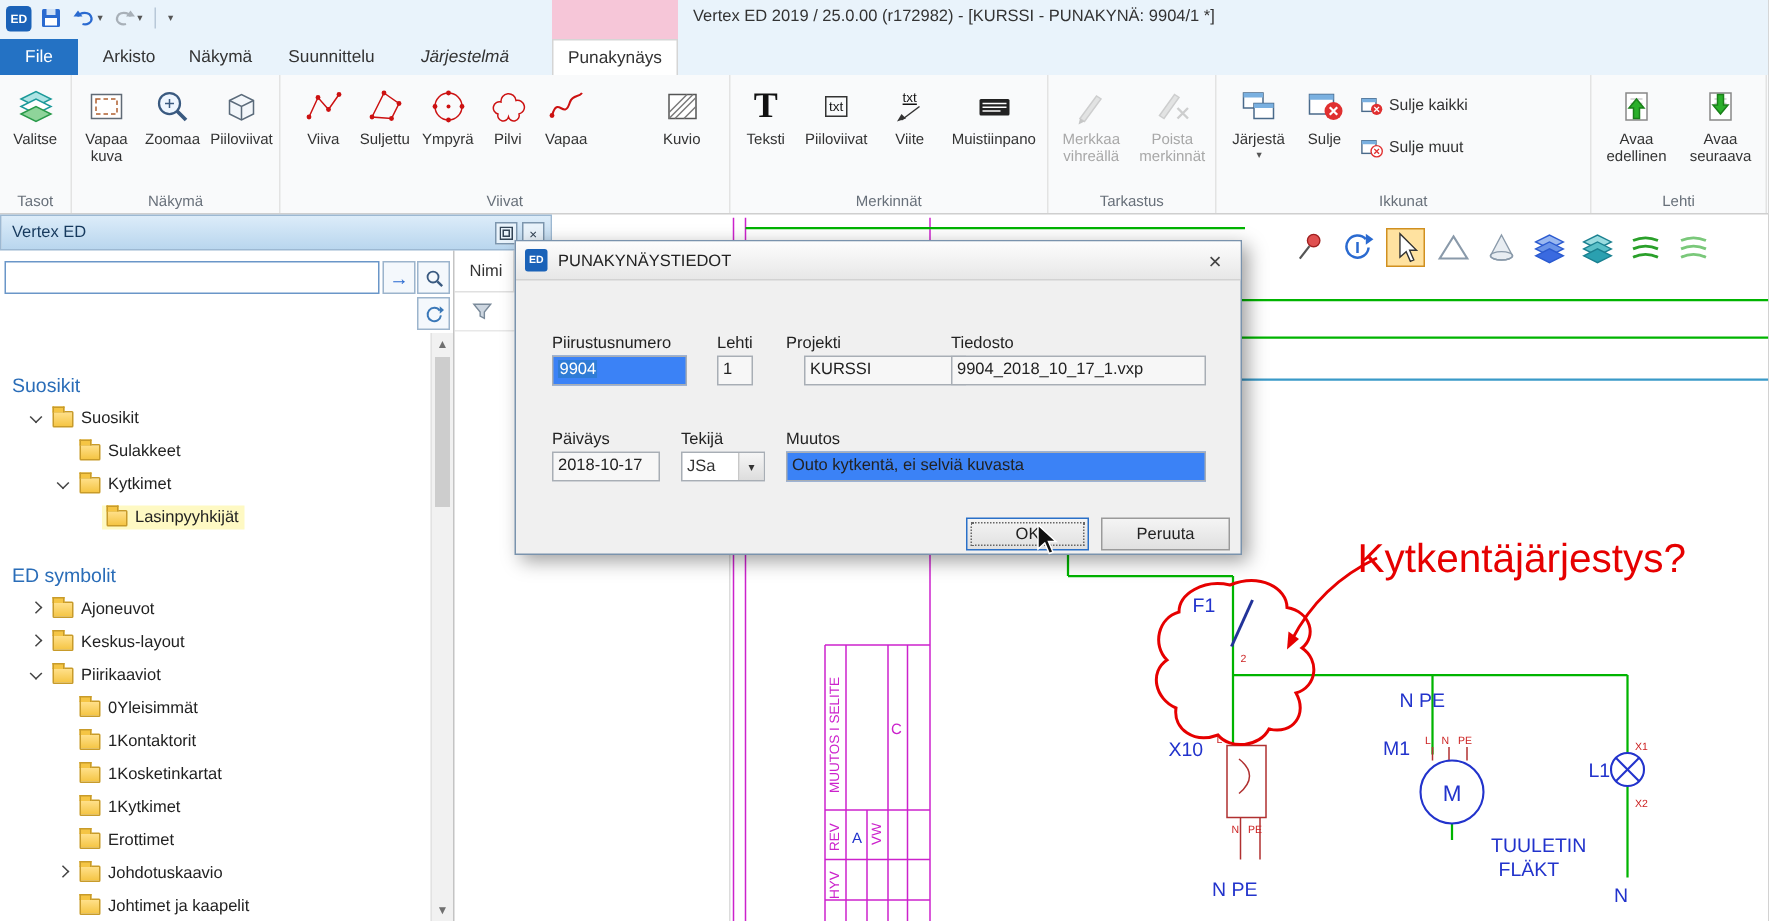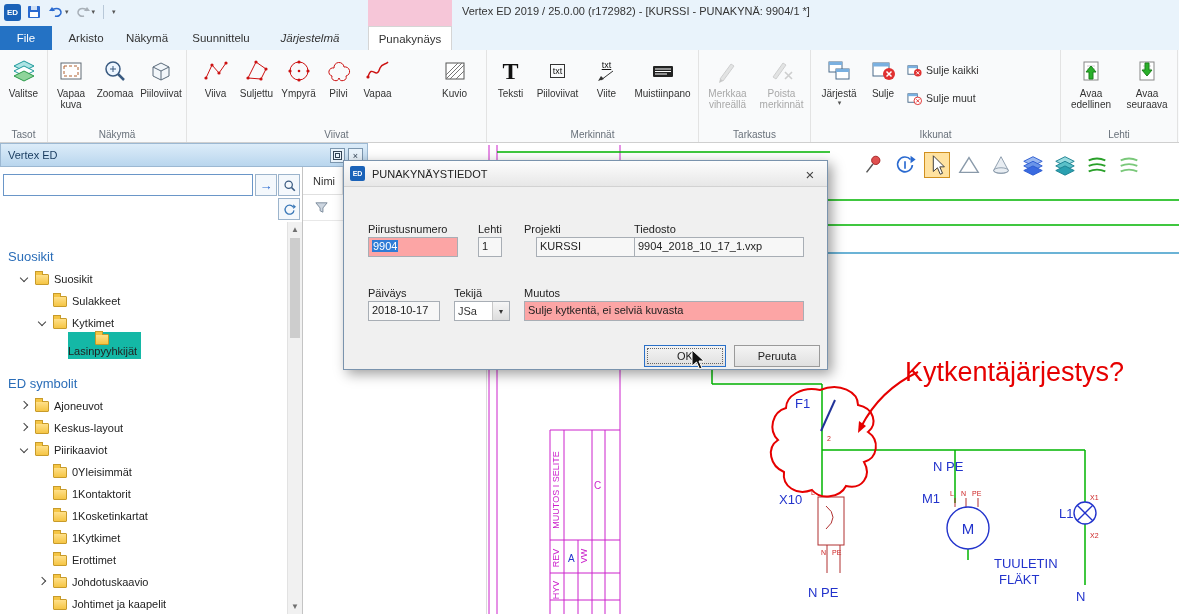--- a/index.html
+++ b/index.html
@@ -54,21 +54,21 @@
                   font-size:11px; padding:0 4px; font-family:"Liberation Sans",sans-serif; }
   .sqbtn { position:absolute; width:22px; height:22px; border:1px solid #9cb4cc; background:#f4f8fc;
            display:flex; align-items:center; justify-content:center; font-size:13px; color:#2a6ad0; }
   #btn-go { left:255px; top:7px; }
   #btn-search { left:278px; top:7px; }
   #btn-refresh { left:278px; top:31px; }
   #tree { position:absolute; left:0; top:78px; right:16px; }
   .tree-section { font-size:13px; color:#2a6db8; padding:4px 0 4px 8px; }
   .trow { display:flex; align-items:center; height:22px; font-size:11px; color:#222; cursor:default; }
   .rowbody { display:flex; align-items:center; padding:2px 4px 2px 0; }
-  .sel .rowbody { background:#14b8a6;flex-direction:column; }
+  .sel .rowbody { background:#fef9c3; }
   .chev { width:16px; height:14px; position:relative; flex:0 0 auto; }
   .chev::before { content:""; position:absolute; top:3px; left:5px; width:5px; height:5px;
                   border-right:1.4px solid #444; border-bottom:1.4px solid #444; }
   .chev.down::before { transform:rotate(45deg); }
   .chev.right::before { transform:rotate(-45deg); }
   .folder { width:14px; height:11px; background:linear-gradient(#ffe08a,#f5c544); border:1px solid #c89b2a;
             border-radius:1px; position:relative; margin:0 5px 0 3px; flex:0 0 auto; }
   .folder::before { content:""; position:absolute; top:-4px; left:-1px; width:6px; height:3px;
                     background:#f5c544; border:1px solid #c89b2a; border-bottom:none; }
   .sb { position:absolute; top:55px; right:0; width:15px; bottom:0; background:#f1f1f1; border-left:1px solid #e2e2e2; }
@@ -95,21 +95,21 @@
   #dlg-titlebar { height:26px; background:linear-gradient(#fdfdfd,#e7e7e7); border-bottom:1px solid #d2d2d2;
                   display:flex; align-items:center; }
   #dlg-titlebar .dlg-icon { width:15px; height:15px; margin-left:6px; background:#1a62b8; color:#fff;
                   font-size:7px; font-weight:bold; display:flex; align-items:center; justify-content:center; border-radius:2px; }
   #dlg-titlebar .dlg-title { margin-left:7px; font-size:11px; color:#222; }
   #dlg-close { position:absolute; right:6px; top:3px; width:22px; height:20px; display:flex; align-items:center;
                justify-content:center; font-size:15px; color:#444; }
   .dlbl { position:absolute; font-size:11px; color:#222; }
   .fld { position:absolute; height:20px; border:1px solid #a8aeb5; background:#f7f7f7; font-size:11px;
          padding:2px 3px; font-family:"Liberation Sans",sans-serif; color:#222; }
-  .fld.white { background:#fca5a5; }
+  .fld.white { background:#3b82f6; }
   .selhl { background:#2f7cd6; color:#fff; padding:0 1px; }
   .combo { position:absolute; height:20px; border:1px solid #a8aeb5; background:#fff; display:flex; align-items:center; }
   .combo .cval { flex:1; padding-left:3px; font-size:11px; }
   .combo .carrow { width:17px; height:100%; border-left:1px solid #c8c8c8; background:linear-gradient(#f6f6f6,#ddd);
                    display:flex; align-items:center; justify-content:center; font-size:8px; color:#333; }
   .dbtn { position:absolute; height:22px; border:1px solid #9a9a9a; background:linear-gradient(#f4f4f4,#e0e0e0);
           font-size:11px; display:flex; align-items:center; justify-content:center; color:#222; }
   .dbtn.default { border:1px solid #2a70c8; outline:1px dotted #666; outline-offset:-4px; }
 
   #cursor { position:absolute; left:691px; top:349px; z-index:60; }
@@ -768,21 +768,21 @@
     <span class="dlbl" style="left:180px; top:126px">Muutos</span>
 
     <div class="fld" style="left:24px; top:140px; width:72px">
       <span>2018-10-17</span>
     </div>
     <div class="combo" style="left:110px; top:140px; width:56px">
       <span class="cval">JSa</span>
       <span class="carrow">▾</span>
     </div>
     <div class="fld white" style="left:180px; top:140px; width:280px">
-      <span>Sulje kytkentä, ei selviä kuvasta</span>
+      <span>Outo kytkentä, ei selviä kuvasta</span>
     </div>
 
     <div class="dbtn default" style="left:300px; top:184px; width:82px">
       <span>OK</span>
     </div>
     <div class="dbtn" style="left:390px; top:184px; width:86px">
       <span>Peruuta</span>
     </div>
   </div>
 

